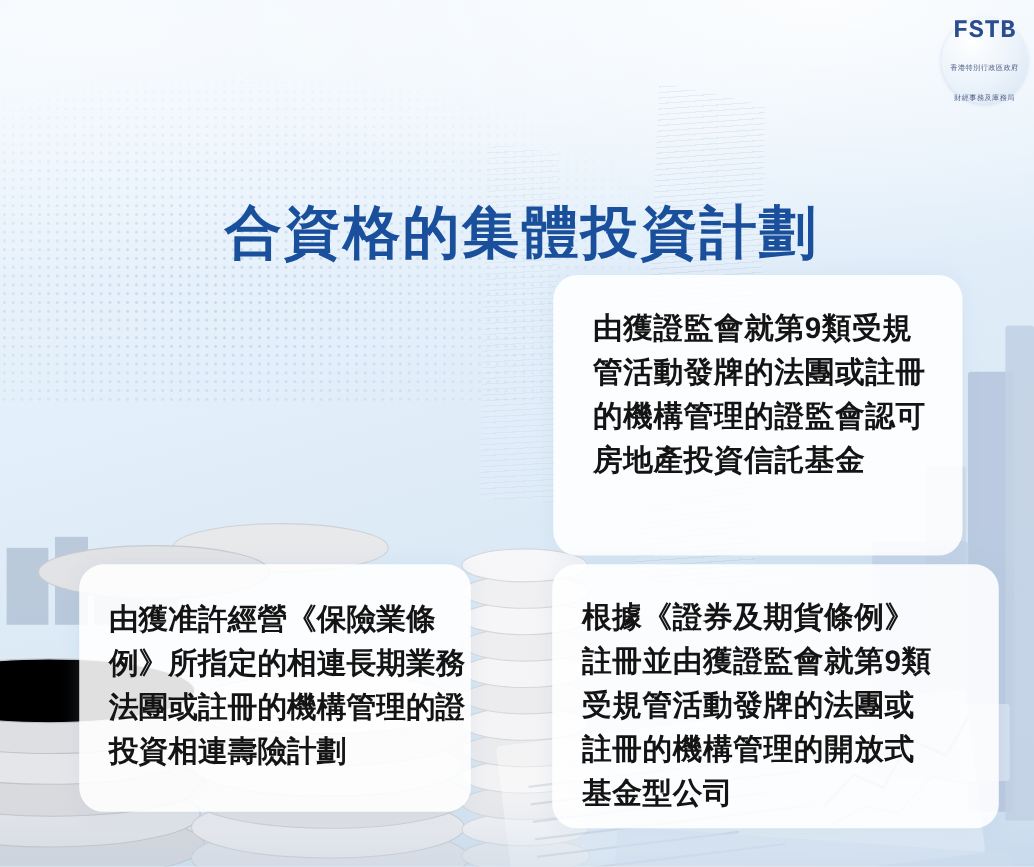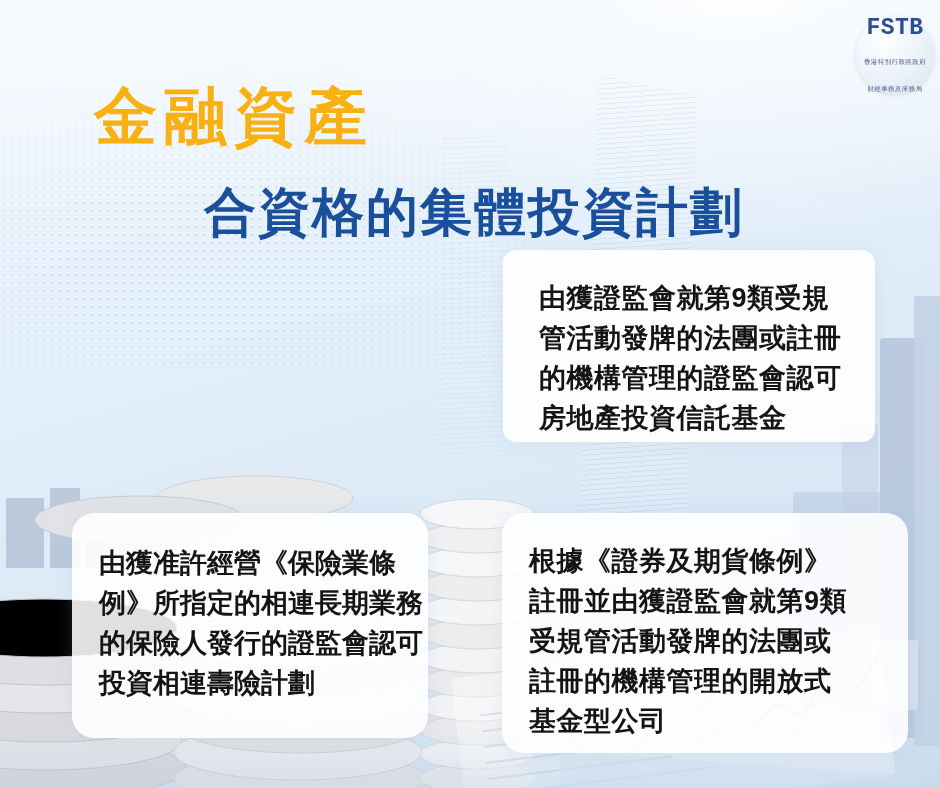--- a/index.html
+++ b/index.html
@@ -72,21 +72,21 @@
   .card{
     position:absolute;background:rgba(255,255,255,.88);border-radius:22px;
     box-shadow:0 0 18px rgba(160,185,215,.18);
   }
   .card-text{
     margin:0;white-space:pre;font-size:27px;line-height:40px;font-weight:700;color:#141414;
     letter-spacing:.5px;
   }
   .card1{left:65px;top:250px;width:383px;height:230px;padding:0;}
   .card1 .card-text{position:absolute;left:27px;top:21px;}
-  .card2{left:503px;top:250px;width:372px;height:192px;border-radius:13px;}
+  .card2{left:503px;top:250px;width:372px;height:255px;}
   .card2 .card-text{position:absolute;left:36px;top:28px;}
   .card3{left:72px;top:513px;width:356px;height:225px;}
   .card3 .card-text{position:absolute;left:27px;top:30px;letter-spacing:0;}
   .card4{left:502px;top:513px;width:375px;height:240px;padding-left:31px;}
   .card4 .card-text{position:absolute;left:27px;top:28px;}
 </style>
 </head>
 <body>
 
 <div class="canvas">
@@ -168,33 +168,32 @@
   </svg>
 
   <div class="bg-bottom-wash"></div>
 
   <div class="logo">
     <div class="logo-acronym">FSTB</div>
     <div class="logo-org">香港特別行政區政府</div>
     <div class="logo-org">財經事務及庫務局</div>
   </div>
 
-  <div class="title">金融資產</div>
   <div class="subtitle">合資格的集體投資計劃</div>
 
   <div class="card card2">
     <p class="card-text">由獲證監會就第9類受規
 管活動發牌的法團或註冊
 的機構管理的證監會認可
 房地產投資信託基金</p>
   </div>
   <div class="card card3">
     <p class="card-text">由獲准許經營《保險業條
 例》所指定的相連長期業務
-的保險人發行的證監會認可
+法團或註冊的機構管理的證
 投資相連壽險計劃</p>
   </div>
   <div class="card card4">
     <p class="card-text">根據《證券及期貨條例》
 註冊並由獲證監會就第9類
 受規管活動發牌的法團或
 註冊的機構管理的開放式
 基金型公司</p>
   </div>
 

